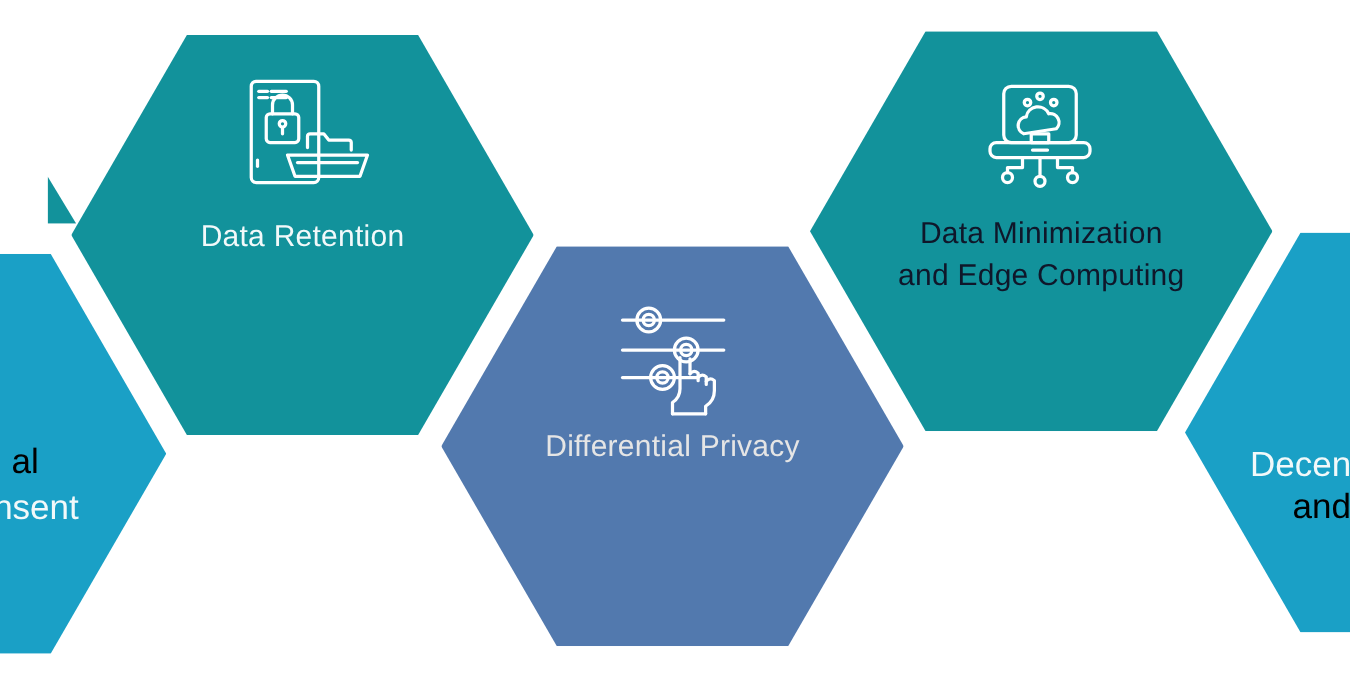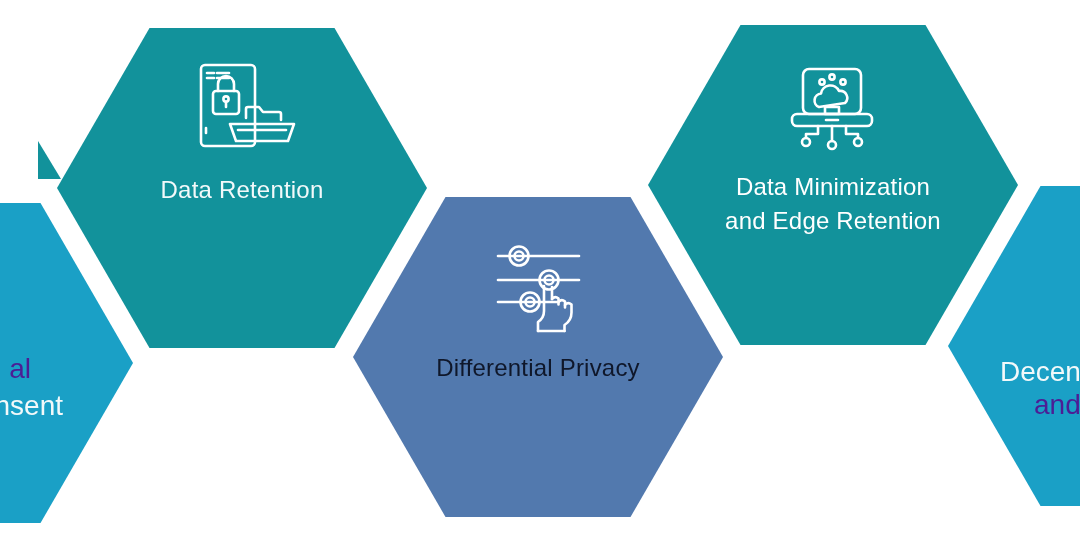--- a/index.html
+++ b/index.html
@@ -24,21 +24,21 @@
     position:absolute; left:38px; top:141px; width:23px; height:38px;
     clip-path:polygon(0% 0%, 100% 100%, 0% 100%);
   }
 </style>
 </head>
 <body>
 
 <div class="canvas">
 
   <div class="hex" style="left: -237px; top: 203px; background-color: rgb(26, 160, 198);">
-    <span class="frag" style="right: 102px; top: 149px; color: #4c1d95;">al</span>
+    <span class="frag" style="right: 102px; top: 149px; color: #000000;">al</span>
     <span class="frag" style="right: 70px; top: 186px; color: rgb(242, 249, 250);">nsent</span>
   </div>
 
   <div class="hex" style="left: 57px; top: 28px; background-color: rgb(18, 146, 155);">
     <div class="hex-icon" style="top:34px; width:112px; height:102px;">
       <svg width="112" height="102" viewBox="0 0 112 102" class="icon-stroke" stroke="#FFFFFF">
         <rect x="15" y="3" width="54" height="81" rx="4"></rect>
         <line x1="21" y1="11" x2="28" y2="11"></line>
           <line x1="31" y1="11" x2="43" y2="11"></line>
         <line x1="21" y1="16" x2="28" y2="16"></line>
@@ -73,21 +73,21 @@
         <circle cx="67" cy="39" r="9.5"></circle>
           <circle cx="67" cy="39" r="4.5"></circle>
         <path d="M62,45 v25 q0,7 -6,11 v9"></path>
         <path d="M70,46 v12"></path>
         <path d="M70,58 q3,-3.5 6.5,-0.5 v6"></path>
         <path d="M76.5,61 q3,-3.5 6.5,-0.5 v6"></path>
         <path d="M83,64 q3,-3.5 6.5,-0.5 v8 q0,8 -7,12.5 v6"></path>
         <path d="M56,90 h26.5"></path>
       </svg>
     </div>
-    <div class="hex-label" style="top: 154px; color: #0f172a;">
+    <div class="hex-label" style="top: 144px; color: #e5e5e5;">
       <div>Differential Privacy</div>
     </div>
   </div>
 
   <div class="hex" style="left: 648px; top: 25px; background-color: rgb(18, 146, 155);">
     <div class="hex-icon" style="top:40px; width:112px; height:96px;">
       <svg width="112" height="96" viewBox="0 0 112 96" class="icon-stroke" stroke="#FFFFFF">
         <rect x="26" y="4" width="58" height="45" rx="6"></rect>
         <circle cx="45" cy="17" r="2.6"></circle>
           <circle cx="55" cy="12" r="2.6"></circle>
@@ -97,24 +97,24 @@
         <rect x="15" y="49" width="80" height="12" rx="5"></rect>
         <line x1="49" y1="55" x2="61" y2="55"></line>
         <line x1="55" y1="61" x2="55" y2="76"></line>
           <circle cx="55" cy="80" r="4"></circle>
         <path d="M41,61 v8 h-12 v4"></path>
           <circle cx="29" cy="77" r="4"></circle>
         <path d="M69,61 v8 h12 v4"></path>
           <circle cx="81" cy="77" r="4"></circle>
       </svg>
     </div>
-    <div class="hex-label" style="top: 145px; color: #ffffff;">
+    <div class="hex-label" style="top: 145px; color: #0f172a;">
       <div>Data Minimization</div>
-      <div>and Edge Retention</div>
+      <div>and Edge Computing</div>
     </div>
   </div>
 
   <div class="hex" style="left: 948px; top: 186px; background-color: rgb(26, 160, 198);">
     <span class="frag" style="left: 52px; top: 169px; color: rgb(242, 249, 250);">Decent</span>
-    <span class="frag" style="left: 86px; top: 202px; color: #4c1d95;">and</span>
+    <span class="frag" style="left: 86px; top: 202px; color: #000000;">and</span>
   </div>
 
 </div>
 
 </body></html>

